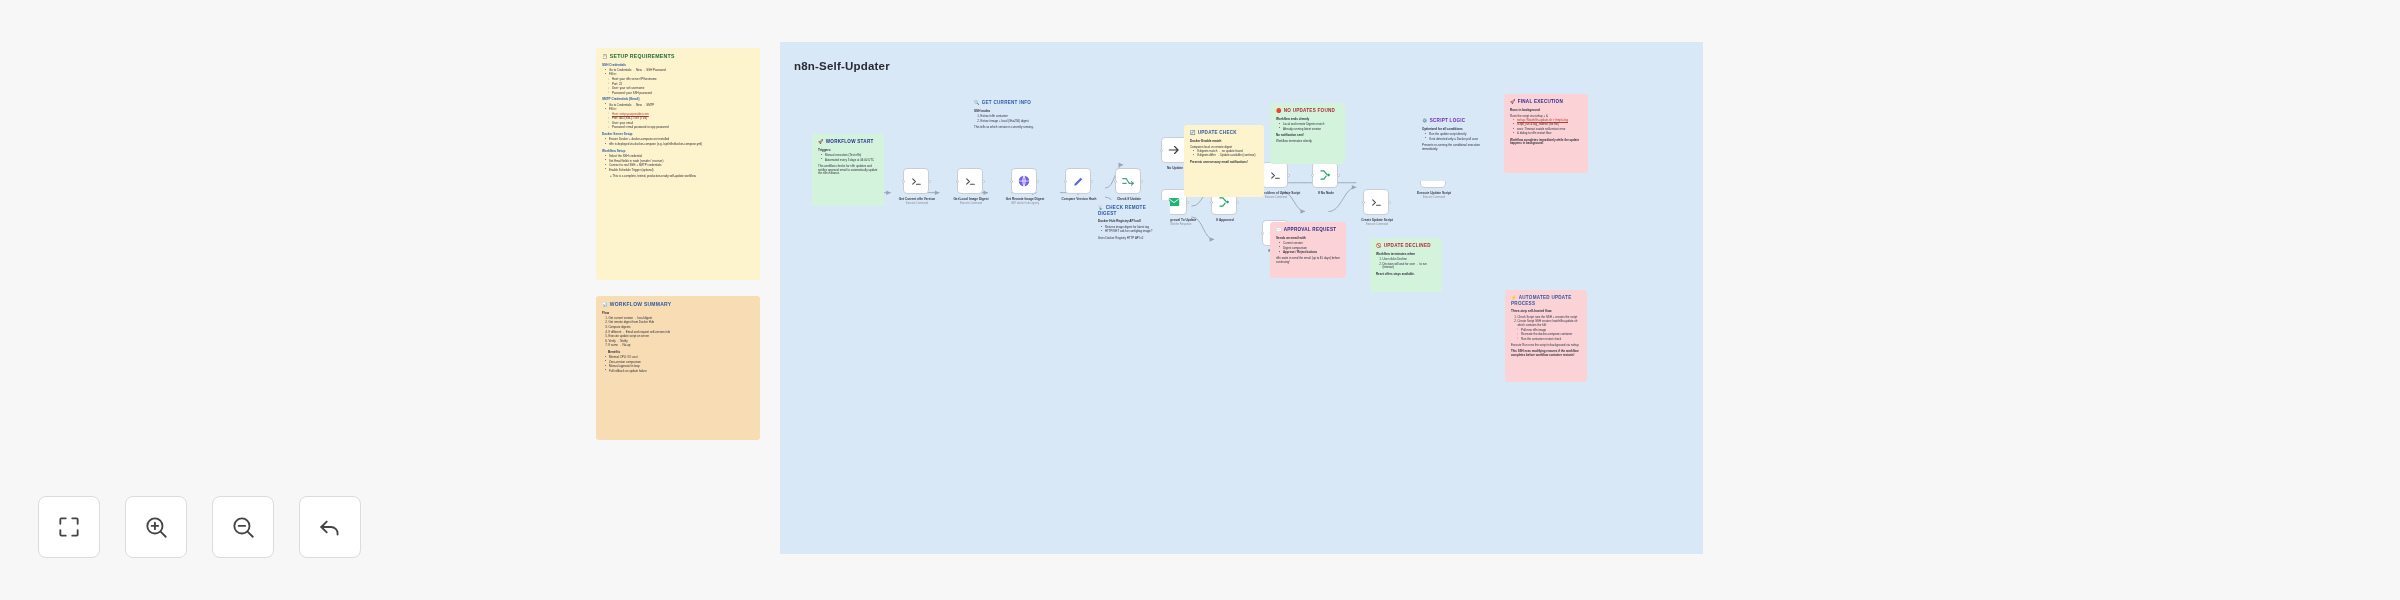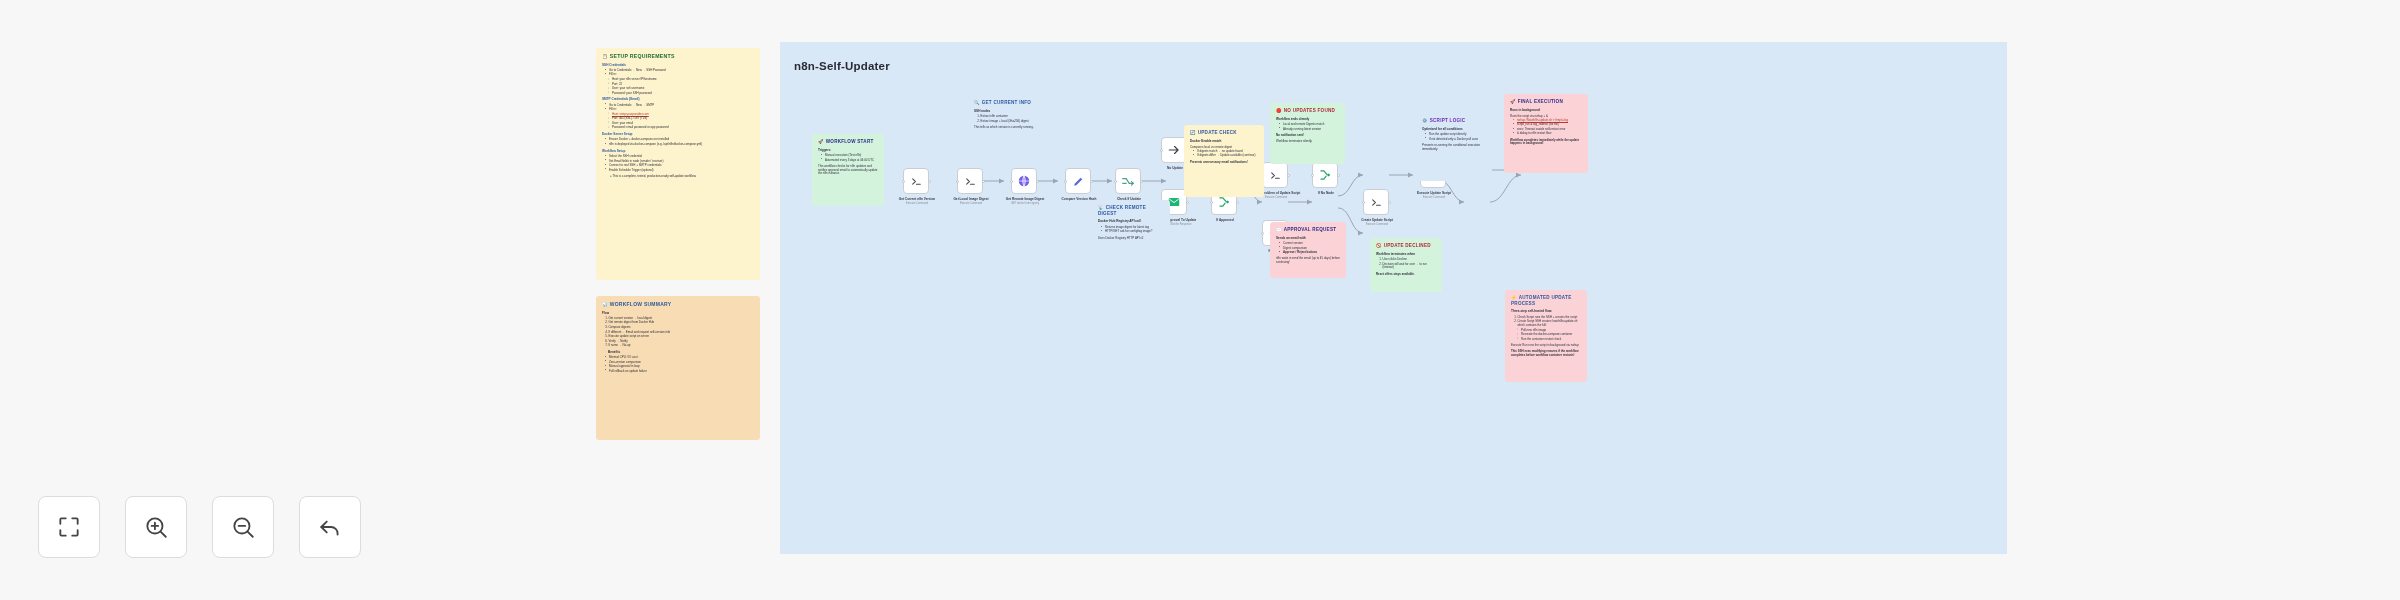--- a/index.html
+++ b/index.html
@@ -8,21 +8,21 @@
     background: #f7f7f7;
     font-family: "Liberation Sans", sans-serif;
     overflow: hidden;
   }
   #app { position: relative; width: 2400px; height: 600px; background: #f7f7f7; }
 
   
   #canvas {
     position: absolute;
     left: 780px; top: 42px;
-    width: 1227px; height: 512px;
+    width: 923px; height: 512px;
     background: #d9e8f7;
     overflow: hidden;
   }
   #canvas-title {
     position: absolute; left: 14px; top: 18px;
     font-size: 11.5px; font-weight: bold; color: #2b2b36;
     letter-spacing: .2px;
   }
 
   

